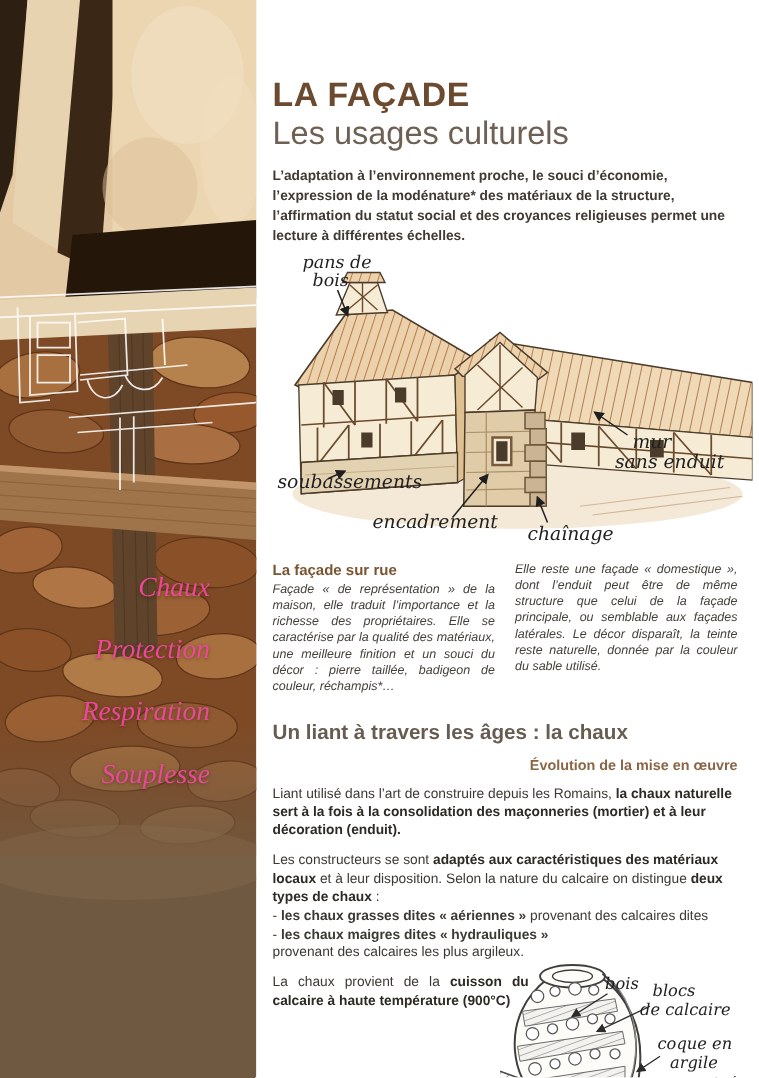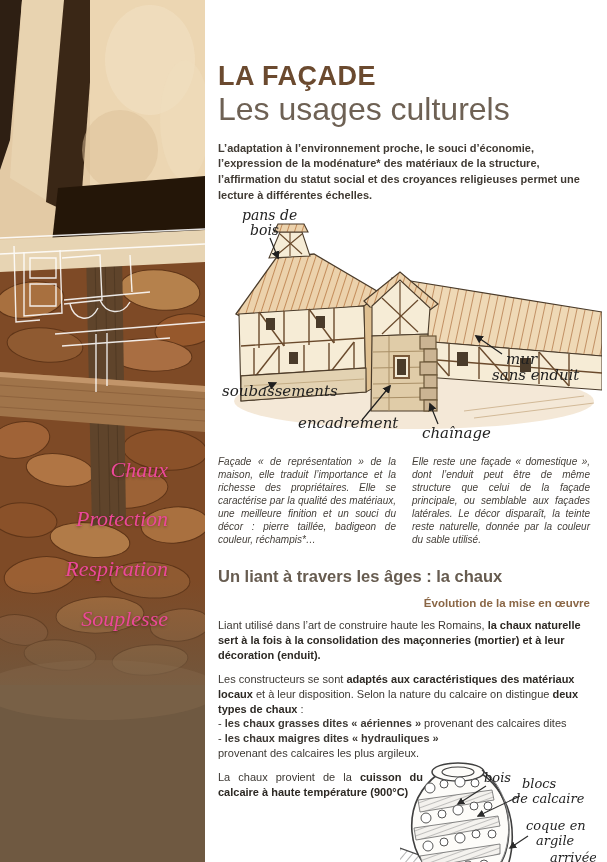--- a/index.html
+++ b/index.html
@@ -10,21 +10,21 @@
   
   #sidebar { position:absolute; left:0; top:0; width:205px; height:862px; }
   #sidebar svg { display:block; }
   .side-word { position:absolute; right:37px; white-space:nowrap;
     font-family:"Liberation Serif", serif; font-style:italic; font-weight:400;
     font-size:22px; color:#ec4899; text-shadow:0 1px 3px rgba(40,20,5,.45); }
 
   
   #main { position:absolute; left:201px; top:0; width:402px; height:862px; padding:62px 13px 0 17px; }
   h1 { font-size:27px; font-weight:bold; color:#6b4a2f; letter-spacing:.5px; line-height:1.05; }
-  h2 { font-size:32px; font-weight:normal; color:#6e6154; line-height:1.1; margin-top:2px; }
+  h2 { font-size:26px; font-weight:normal; color:#6e6154; line-height:1.1; margin-top:2px; }
   .intro { font-weight:bold; color:#403a33; font-size:11px; line-height:1.45; margin-top:13px; }
   .intro + .intro { margin-top:8px; }
 
   
   #houses { position:relative; width:388px; height:243px; margin:2px 0 0 -4px; }
   .hand { font-family:"DejaVu Serif", serif; font-style:italic; fill:#1f1f1f; }
 
   
   #cols { display:flex; gap:16px; margin-top:6px; }
   .col { flex:1; }
@@ -265,32 +265,33 @@
         <line x1="224" y1="218" x2="216" y2="198" stroke="#1f1f1f" stroke-width="1.2" marker-end="url(#arrow)"></line>
 
         <text class="hand" x="292" y="158" font-size="15">mur</text>
         <text class="hand" x="278" y="174" font-size="15">sans enduit</text>
         <line x1="288" y1="148" x2="262" y2="130" stroke="#1f1f1f" stroke-width="1.2" marker-end="url(#arrow)"></line>
       </svg>
     </div>
 
     <div id="cols">
       <div class="col">
+        <h3>La façade sur rue</h3>
         <p><span>Façade « de représentation » de la maison, elle traduit l’importance et la richesse des propriétaires. Elle se caractérise par la qualité des matériaux, une meilleure finition et un souci du décor : pierre taillée, badigeon de couleur, réchampis*…</span><br>
         </p>
       </div>
       <div class="col">
         <p>Elle reste une façade « domestique », dont l’enduit peut être de même structure que celui de la façade principale, ou semblable aux façades latérales. Le décor disparaît, la teinte reste naturelle, donnée par la couleur du sable utilisé.</p>
       </div>
     </div>
 
     <h4>Un liant à travers les âges : la chaux</h4>
     <h5>Évolution de la mise en œuvre</h5>
 
-    <p class="body-p"><span>Liant utilisé dans l’art de construire haute les Romains, </span><b>la chaux naturelle sert à la fois à la  consolidation des maçonneries (mortier) et à leur décoration (enduit).</b></p>
+    <p class="body-p"><span>Liant utilisé dans l’art de construire depuis les Romains, </span><b>la chaux naturelle sert à la fois à la  consolidation des maçonneries (mortier) et à leur décoration (enduit).</b></p>
 
     <p class="body-p"><span>Les constructeurs se sont </span><b>adaptés aux caractéristiques des matériaux locaux</b><span> et à leur disposition. Selon la nature du calcaire on distingue </span><b>deux types de chaux</b><span> :</span></p>
     <div class="list-line"><span>- </span><b>les chaux grasses dites « aériennes »</b><span> provenant des calcaires dites</span></div>
     <div class="list-line narrowwrap"><span>- </span><b>les chaux maigres dites « hydrauliques »</b><span> provenant des calcaires les plus argileux.</span></div>
 
     <div id="chaux-bottom">
       <p class="body-p"><span>La chaux provient de la </span><b>cuisson du calcaire à haute température (900°C)</b></p>
 
       <div id="kiln">
         <svg width="196" height="186" viewBox="0 0 196 186">

